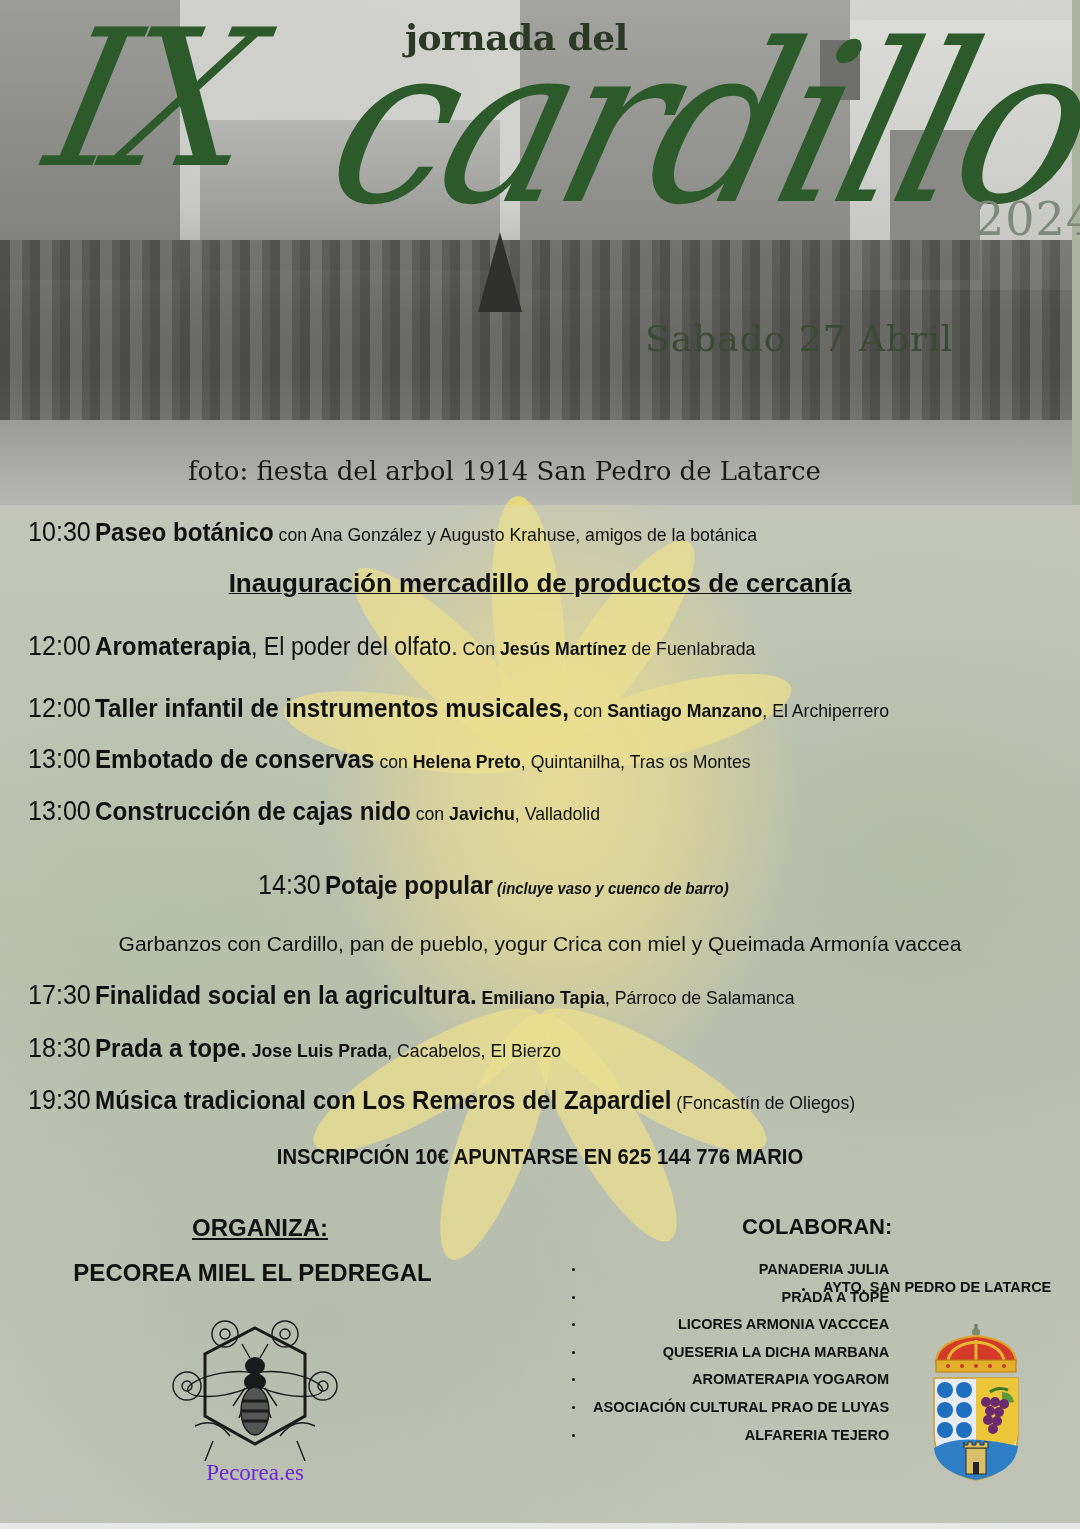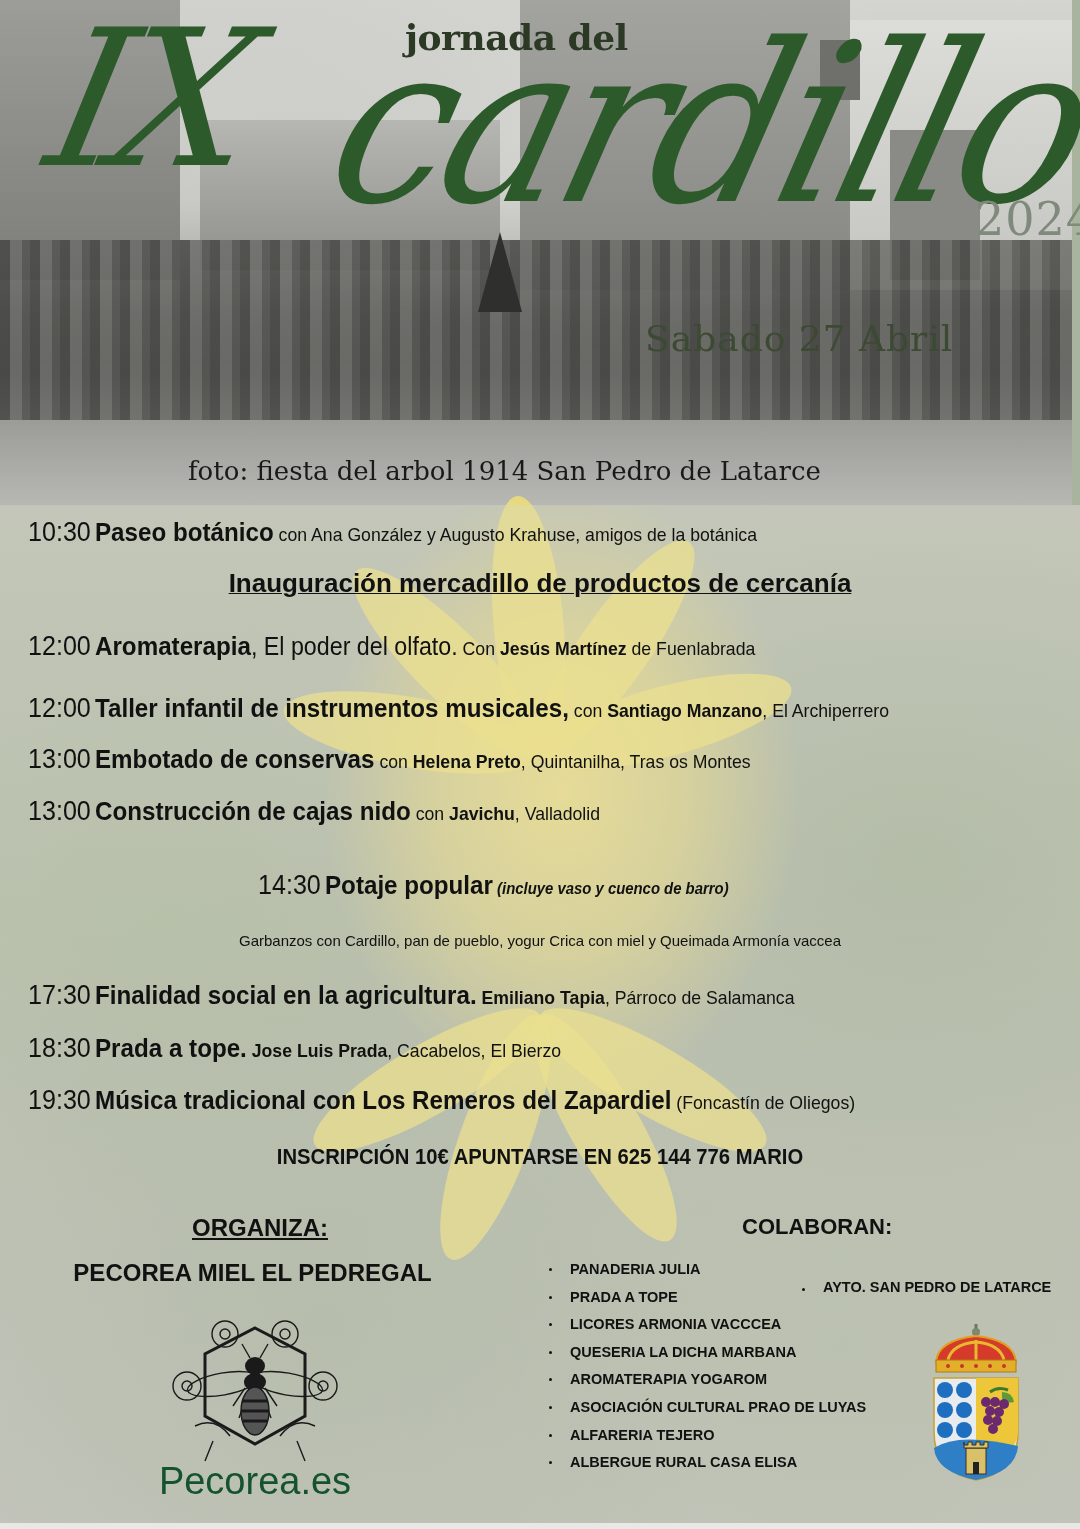--- a/index.html
+++ b/index.html
@@ -102,43 +102,43 @@
     font-family: "Liberation Sans", sans-serif; color: #111;
     transform: scaleX(0.93); transform-origin: left center;
   }
   .time { font-size: 27px; font-weight: normal; }
   .act { font-size: 26px; font-weight: bold; }
   .det { font-size: 19px; }
   .det b { font-weight: bold; }
   .big-norm { font-size: 25px; }
   .center-row { position: absolute; left: 0; width: 1080px; text-align: center; white-space: nowrap; }
   .sub-head { font-size: 26px; font-weight: bold; color: #111; }
-  .menu-line { font-size: 15px; color: #111; }
+  .menu-line { font-size: 21px; color: #111; }
   .note-italic { font-size: 16px; font-weight: bold; font-style: italic; }
   .inscripcion { font-size: 22px; font-weight: bold; }
 
   
   .organiza-label {
     position: absolute; left: 0; width: 520px; top: 1214px; text-align: center;
     font-size: 24px; font-weight: bold; text-decoration: underline;
   }
   .organiza-name {
     position: absolute; left: 0; width: 505px; top: 1259px; text-align: center;
     font-size: 24px; font-weight: bold;
   }
   .bee-logo { position: absolute; left: 165px; top: 1316px; width: 180px; height: 150px; }
   .pecorea-text {
     position: absolute; left: 0; width: 510px; top: 1460px; text-align: center;
-    font-family: Liberation Sans, sans-serif; font-size: 38px; color: #14532d;
+    font-family: Liberation Serif, serif; font-size: 23px; color: #6d28d9;
   }
   .colab-label {
     position: absolute; left: 742px; top: 1214px;
     font-size: 22px; font-weight: bold;
   }
-  .colab-list { position: absolute; left: 549px; top: 1259px; list-style: none; }
+  .colab-list { position: absolute; left: 572px; top: 1259px; list-style: none; text-align: right; }
   .colab-list li {
     font-size: 14.5px; font-weight: bold; height: 27.6px; line-height: 20px;
     position: relative; padding-left: 21px; white-space: nowrap;
   }
   .colab-list li::before {
     content: ""; position: absolute; left: 0; top: 9px; width: 3px; height: 3px; background: #111; border-radius: 50%;
   }
   .colab-extra {
     position: absolute; left: 802px; top: 1279px; font-size: 14.5px; font-weight: bold;
     padding-left: 21px; white-space: nowrap;
@@ -284,21 +284,20 @@
 
 <div class="colab-label">COLABORAN:</div>
 <ul class="colab-list">
   <li>PANADERIA JULIA</li>
   <li>PRADA A TOPE</li>
   <li>LICORES ARMONIA VACCCEA</li>
   <li>QUESERIA LA DICHA MARBANA</li>
   <li>AROMATERAPIA YOGAROM</li>
   <li>ASOCIACIÓN CULTURAL PRAO DE LUYAS</li>
   <li>ALFARERIA TEJERO</li>
-  <li>ALBERGUE RURAL CASA ELISA</li>
 </ul>
 <div class="colab-extra">AYTO. SAN PEDRO DE LATARCE</div>
 
 <svg class="coat" viewBox="0 0 96 160">
 
   <line x1="48" y1="2" x2="48" y2="12" stroke="#6a7a60" stroke-width="3"></line>
   <circle cx="48" cy="10" r="4" fill="#7a8a70"></circle>
   <path d="M8 40 Q10 18 48 14 Q86 18 88 40 Z" fill="#d63a2a" stroke="#e0a020" stroke-width="2"></path>
   <path d="M20 38 Q24 22 48 20 Q72 22 76 38" fill="none" stroke="#e8b830" stroke-width="3"></path>
   <line x1="48" y1="18" x2="48" y2="40" stroke="#e8b830" stroke-width="3"></line>

